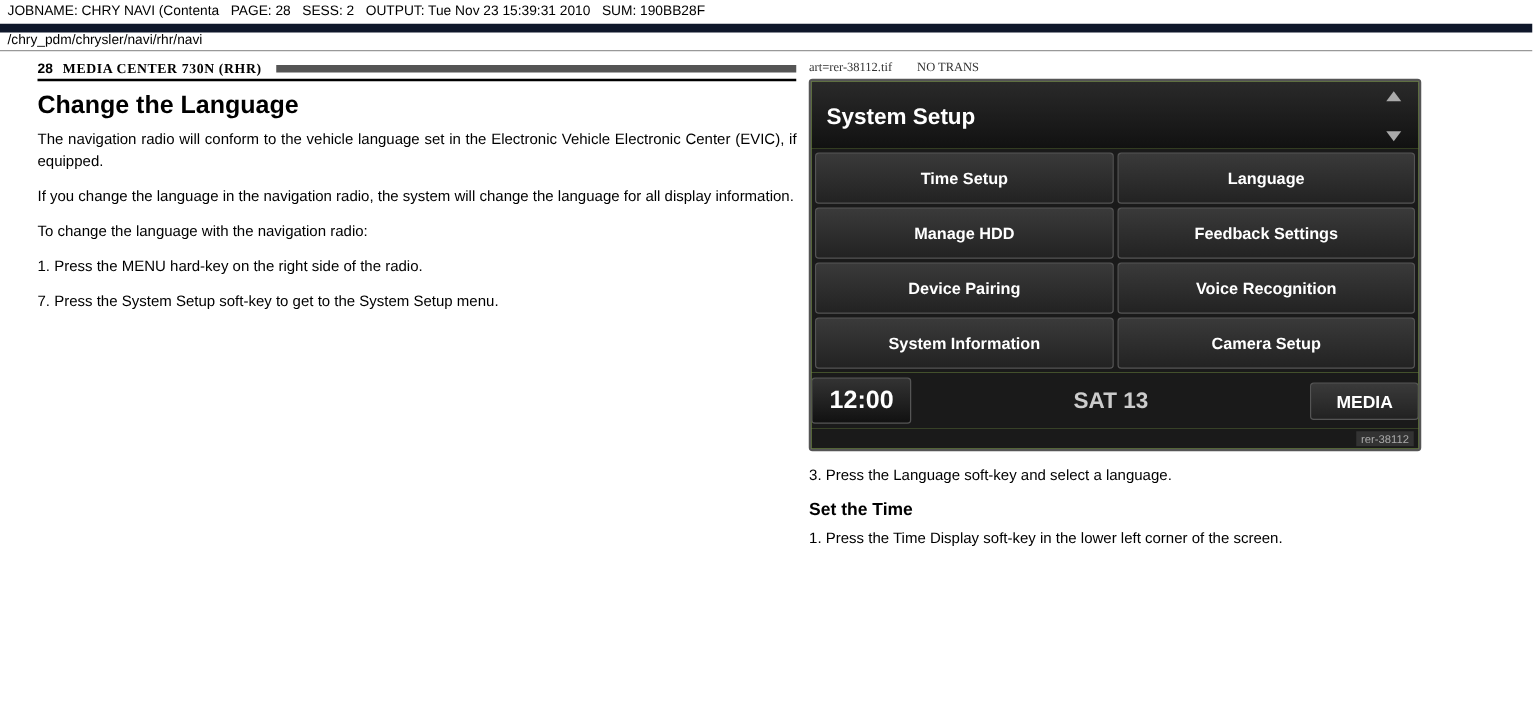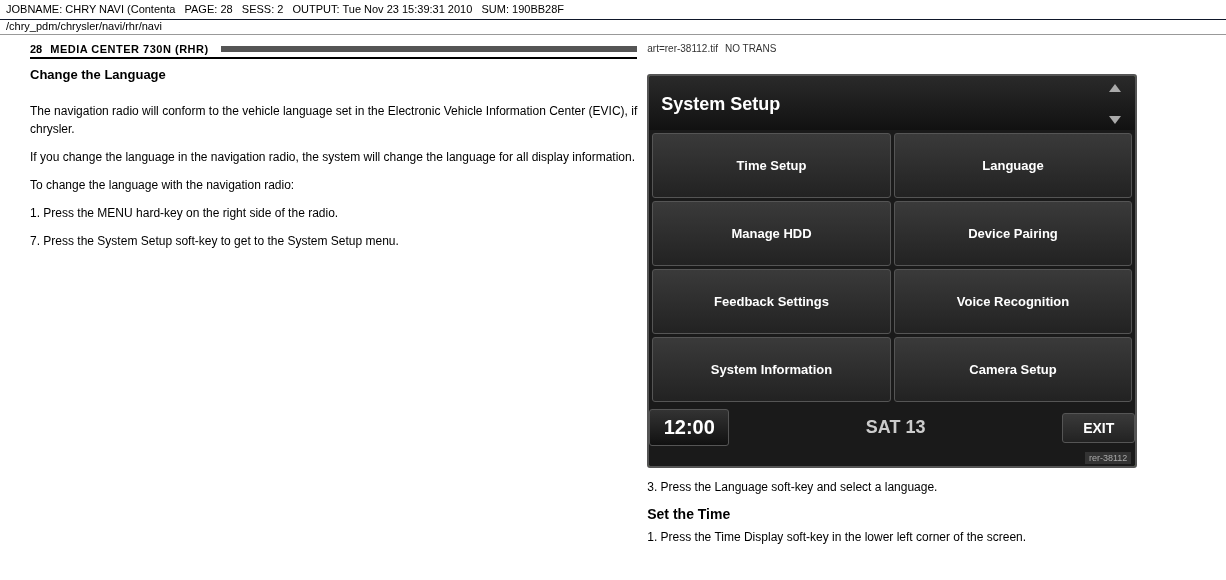--- a/index.html
+++ b/index.html
@@ -12,21 +12,21 @@
       background: #fff;
       overflow: hidden;
     }
 
     
     .top-header {
       font-family: Arial, Helvetica, sans-serif;
       font-size: 11px;
       color: #000;
       padding: 2px 6px;
-      border-bottom: 1px solid #0f172a;
+      border-bottom: 7px solid #0f172a;
       line-height: 1.4;
     }
 
     .page-path {
       font-family: Arial, Helvetica, sans-serif;
       font-size: 11px;
       color: #000;
       padding: 0px 10px 2px 6px;
       border-bottom: 1px solid #999;
     }
@@ -55,38 +55,38 @@
       gap: 8px;
     }
 
     .section-number {
       font-family: Arial, Helvetica, sans-serif;
       font-size: 11px;
       font-weight: bold;
     }
 
     .section-title-text {
-      font-family: Liberation Sans, sans-serif;
+      font-family: Liberation Serif, serif;
       font-size: 11px;
       font-weight: bold;
       letter-spacing: 0.5px;
     }
 
     .section-bar {
       flex: 1;
       height: 6px;
       background: #555;
       margin-left: 4px;
     }
 
     h3.change-lang {
       font-family: Arial, Helvetica, sans-serif;
-      font-size: 13px;
-      font-weight: bold;
-      margin-bottom: 20px;
+      font-size: 20px;
+      font-weight: bold;
+      margin-bottom: 6px;
     }
 
     p.body-text {
       font-family: Arial, Helvetica, sans-serif;
       font-size: 12px;
       line-height: 1.5;
       text-align: justify;
       margin-bottom: 10px;
     }
 
@@ -97,26 +97,26 @@
       margin-bottom: 6px;
     }
 
     
     .right-col {
       width: 586px;
       padding: 0 10px 0 0;
     }
 
     .art-label {
-      font-family: Liberation Sans, sans-serif;
+      font-family: Liberation Serif, serif;
       font-size: 10px;
       color: #333;
-      margin-bottom: 20px;
-      display: flex;
-      gap: 7px;
+      margin-bottom: 3px;
+      display: flex;
+      gap: 20px;
     }
 
     
     .nav-screen {
       width: 490px;
       background: #bef264;
       border: 2px solid #555;
       border-radius: 3px;
       overflow: hidden;
       margin-bottom: 10px;
@@ -166,21 +166,21 @@
 
     .nav-btn {
       background: linear-gradient(to bottom, #3a3a3a, #222);
       border: 1px solid #555;
       border-radius: 3px;
       color: #fff;
       font-family: Arial, Helvetica, sans-serif;
       font-size: 13px;
       font-weight: bold;
       text-align: center;
-      padding: 24px 8px;
+      padding: 12px 8px;
       cursor: pointer;
     }
 
     
     .nav-status-bar {
       display: flex;
       align-items: center;
       background: #1a1a1a;
       padding: 4px 0;
       gap: 3px;
@@ -260,21 +260,21 @@
   <div class="left-col">
 
     <div class="section-header">
       <span class="section-number">28</span>
       <span class="section-title-text">MEDIA CENTER 730N (RHR)</span>
       <div class="section-bar"></div>
     </div>
 
     <h3 class="change-lang">Change the Language</h3>
 
-    <p class="body-text">The navigation radio will conform to the vehicle language set in the Electronic Vehicle Information Center (EVIC), if chrysler.</p>
+    <p class="body-text">The navigation radio will conform to the vehicle language set in the Electronic Vehicle Electronic Center (EVIC), if equipped.</p>
 
     <p class="body-text">If you change the language in the navigation radio, the system will change the language for all display information.</p>
 
     <p class="body-text">To change the language with the navigation radio:</p>
 
     <p class="body-text">1.  Press the MENU hard-key on the right side of the radio.</p>
 
     <p class="body-text">7.  Press the System Setup soft-key to get to the System Setup menu.</p>
 
   </div>
@@ -293,31 +293,31 @@
         <div class="nav-scroll-icon">
           <div class="scroll-arr up"></div>
           <div class="scroll-arr down"></div>
         </div>
       </div>
 
       <div class="btn-grid">
         <div class="nav-btn">Time Setup</div>
         <div class="nav-btn">Language</div>
         <div class="nav-btn">Manage HDD</div>
+        <div class="nav-btn">Feedback Settings</div>
         <div class="nav-btn">Device Pairing</div>
-        <div class="nav-btn">Feedback Settings</div>
         <div class="nav-btn">Voice Recognition</div>
         <div class="nav-btn">System Information</div>
         <div class="nav-btn">Camera Setup</div>
       </div>
 
       <div class="nav-status-bar">
         <div class="time-display">12:00</div>
         <div class="date-display">SAT  13</div>
-        <div class="exit-btn">EXIT</div>
+        <div class="exit-btn">MEDIA</div>
       </div>
 
       <div class="rer-label">
         <span class="rer-text">rer-38112</span>
       </div>
 
     </div>
 
     <p class="right-body-text">3.  Press the Language soft-key and select a language.</p>
 

